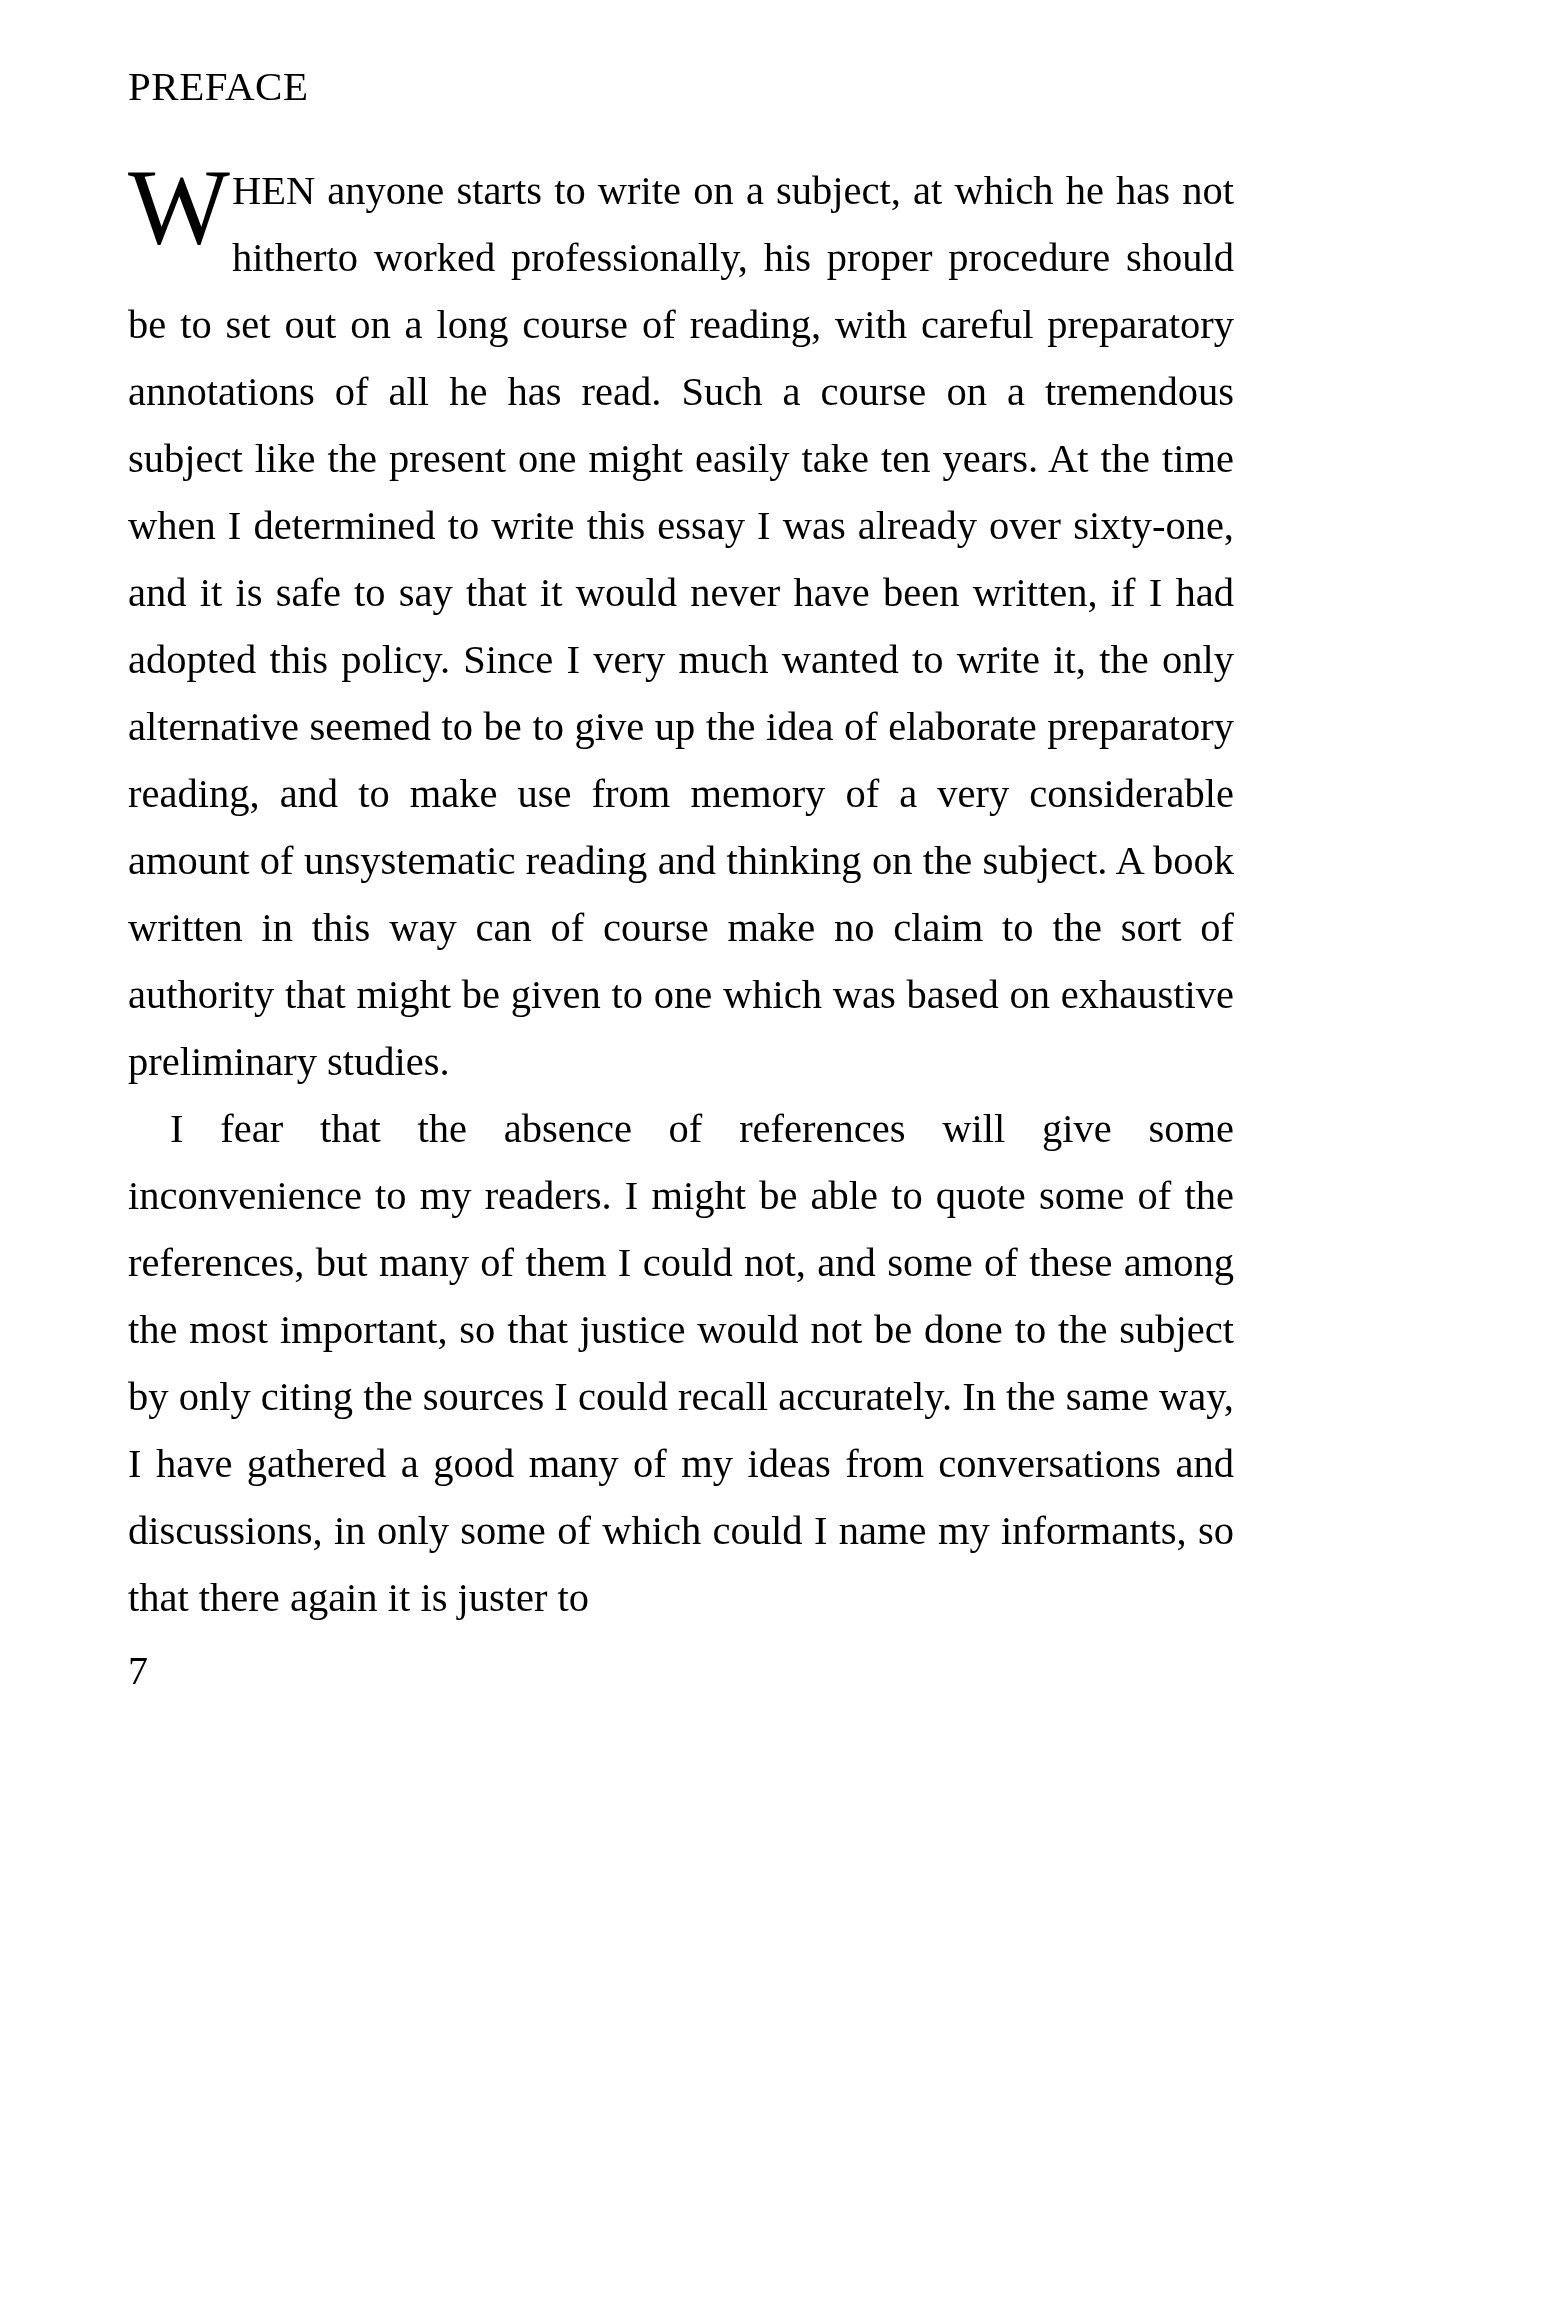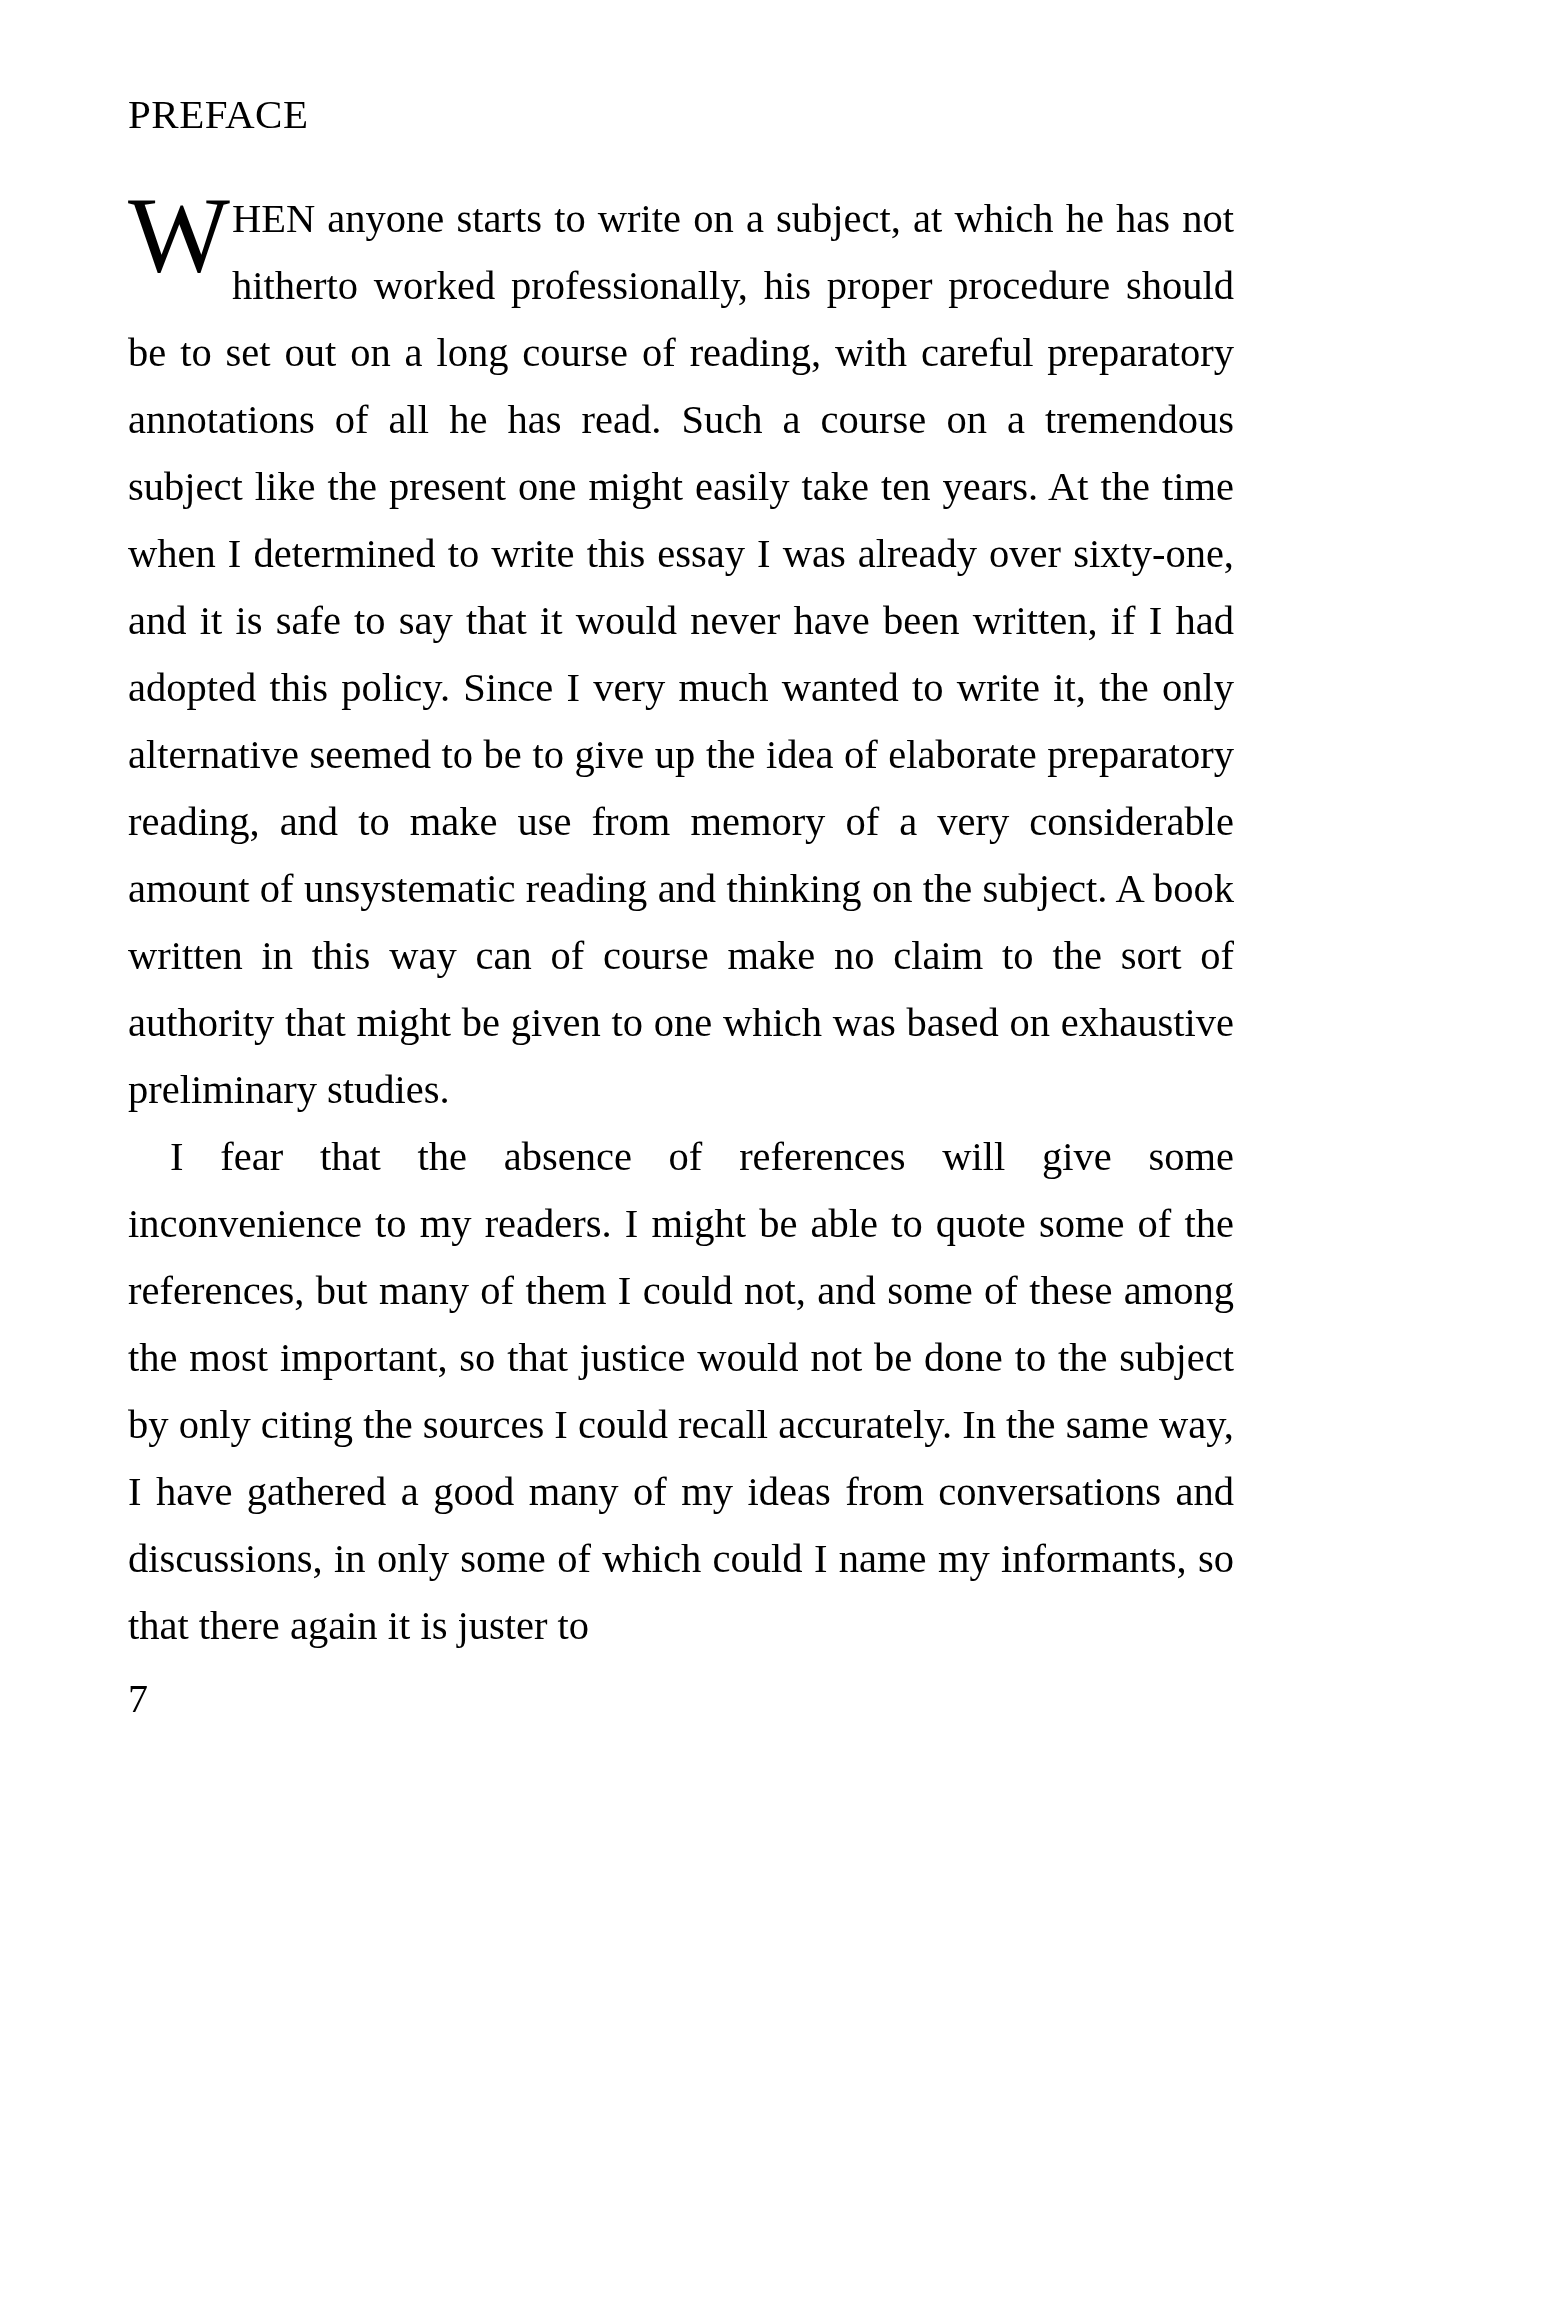--- a/index.html
+++ b/index.html
@@ -12,21 +12,21 @@
     height: 2322px;
     font-family: "Liberation Serif", "DejaVu Serif", serif;
     color: #000000;
     overflow: hidden;
   }
   .page {
     position: relative;
     width: 1352px;
     height: 2322px;
     box-sizing: border-box;
-    padding: 60px 118px 0 128px;
+    padding: 32px 118px 0 128px;
   }
   .heading {
     font-size: 41px;
     letter-spacing: 0.5px;
     margin: 30px 0 0 0;
     font-weight: normal;
     line-height: 1.2;
   }
   .body-text {
     font-size: 40.5px;

